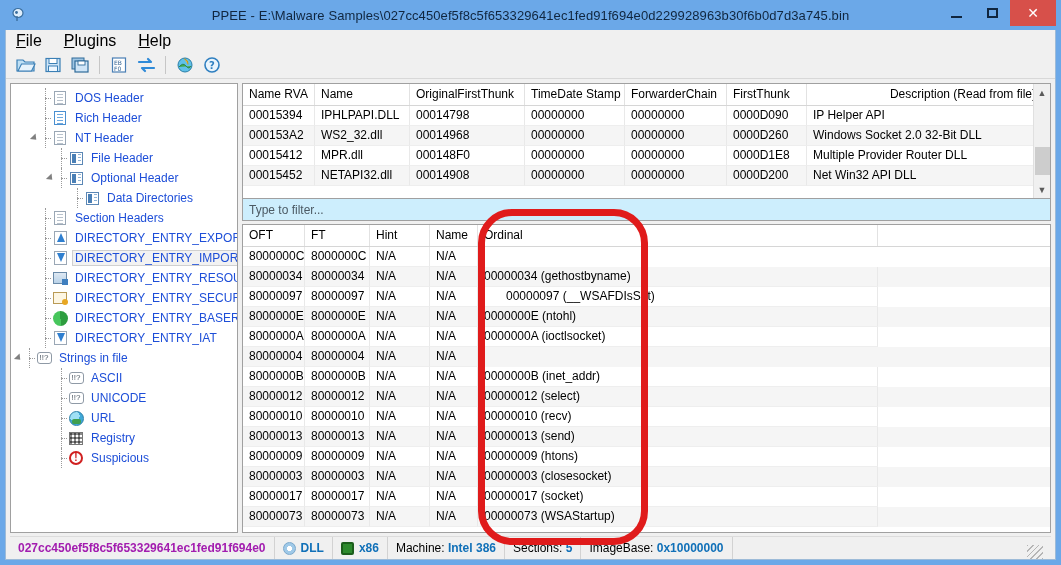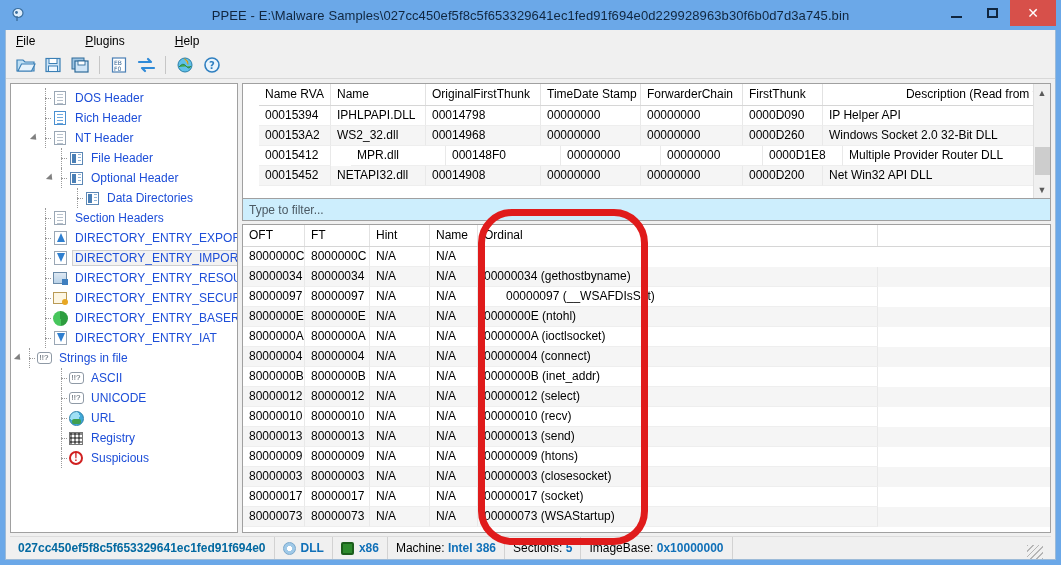--- a/index.html
+++ b/index.html
@@ -62,23 +62,22 @@
     flex-direction: column;
   }
 
   
   #menubar {
     height: 21px;
     background: #f0f0f0;
     display: flex;
     align-items: center;
     padding-left: 8px;
-    font-size: 12px;
+    font-size: 16px;
     color: #000;
-    gap: 28px;
   }
   .menuitem { padding: 2px 10px 2px 2px; margin-right: 10px; }
   .menuitem u { text-decoration: underline; }
 
   
   #toolbar {
     height: 28px;
     background: #f0f0f0;
     display: flex;
     align-items: center;
@@ -232,21 +231,21 @@
   .grow { display: flex; height: 20px; align-items: stretch; }
   .grow:nth-child(even) { background: #f5f5f5; }
   .grow .cell {
     border-right: 1px solid #e9e9e9;
     border-bottom: 1px solid #eeeeee;
     padding: 2px 0 0 6px;
     white-space: nowrap;
     overflow: hidden;
   }
 
-  #topgrid { height: 116px; position: relative; padding-left: 16px; }
+  #topgrid { height: 116px; position: relative; }
   #topgrid .gwrap { display:flex; flex:1; min-height:0; }
   #topgrid .gcols { flex:1; display:flex; flex-direction:column; min-width:0;}
 
   
   .vscroll {
     width: 17px;
     background: #f0f0f0;
     border-left: 1px solid #e0e0e0;
     display: flex; flex-direction: column;
     align-items: center;
@@ -297,21 +296,21 @@
     align-items: stretch;
     font-size: 12px;
   }
   .sseg {
     display: flex; align-items: center;
     padding: 0 8px;
     border-right: 1px solid #d2d2d2;
     white-space: nowrap;
     color: #000;
   }
-  .sseg.blue { color: #0369a1; font-weight: bold; text-align: center; }
+  .sseg.blue { color: #a21caf; font-weight: bold; text-align: center; }
   .sseg b { color: #1070b8; }
   .chipicon { width:13px;height:13px;margin-right:5px;border-radius:2px;}
   .chipicon.cpu { background:#2d8a2d; border:2px solid #1b5e1b; }
   .chipicon.gear { border-radius:50%; background:radial-gradient(circle,#fff 0 30%, #9fc9e8 31% 100%); border:1px solid #7aa8cc;}
   #grip { margin-left:auto; width: 16px; align-self:flex-end;
           height: 14px; background:
           repeating-linear-gradient(135deg, #b5b5b5 0 1px, transparent 1px 4px); }
 </style>
 </head>
 <body>
@@ -624,21 +623,21 @@
                     <div class="cell" style="flex: 0 0 72px;">000153A2</div>
                     <div class="cell" style="flex: 0 0 95px;">WS2_32.dll</div>
                     <div class="cell" style="flex: 0 0 115px;">00014968</div>
                     <div class="cell" style="flex: 0 0 100px;">00000000</div>
                     <div class="cell" style="flex: 0 0 102px;">00000000</div>
                     <div class="cell" style="flex: 0 0 80px;">0000D260</div>
                     <div class="cell" style="flex: 0 0 230px;">Windows Socket 2.0 32-Bit DLL</div>
                   </div>
                   <div class="grow">
                     <div class="cell" style="flex: 0 0 72px;">00015412</div>
-                    <div class="cell" style="flex: 0 0 95px; margin-left: 20px;">MPR.dll</div>
+                    <div class="cell" style="flex: 0 0 95px;">MPR.dll</div>
                     <div class="cell" style="flex: 0 0 115px;">000148F0</div>
                     <div class="cell" style="flex: 0 0 100px;">00000000</div>
                     <div class="cell" style="flex: 0 0 102px;">00000000</div>
                     <div class="cell" style="flex: 0 0 80px;">0000D1E8</div>
                     <div class="cell" style="flex: 0 0 230px;">Multiple Provider Router DLL</div>
                   </div>
                   <div class="grow">
                     <div class="cell" style="flex: 0 0 72px;">00015452</div>
                     <div class="cell" style="flex: 0 0 95px;">NETAPI32.dll</div>
                     <div class="cell" style="flex: 0 0 115px;">00014908</div>
@@ -704,21 +703,20 @@
                 <div class="cell" style="flex: 0 0 65px;">8000000A</div>
                 <div class="cell" style="flex: 0 0 60px;">N/A</div>
                 <div class="cell" style="flex: 0 0 48px;">N/A</div>
                 <div class="cell" style="flex: 0 0 400px;">0000000A (ioctlsocket)</div>
               </div>
               <div class="grow">
                 <div class="cell" style="flex: 0 0 62px;">80000004</div>
                 <div class="cell" style="flex: 0 0 65px;">80000004</div>
                 <div class="cell" style="flex: 0 0 60px;">N/A</div>
                 <div class="cell" style="flex: 0 0 48px;">N/A</div>
-                <div class="cell" style="flex: 0 0 400px;">00000004 (connect)</div>
               </div>
               <div class="grow">
                 <div class="cell" style="flex: 0 0 62px;">8000000B</div>
                 <div class="cell" style="flex: 0 0 65px;">8000000B</div>
                 <div class="cell" style="flex: 0 0 60px;">N/A</div>
                 <div class="cell" style="flex: 0 0 48px;">N/A</div>
                 <div class="cell" style="flex: 0 0 400px;">0000000B (inet_addr)</div>
               </div>
               <div class="grow">
                 <div class="cell" style="flex: 0 0 62px;">80000012</div>

